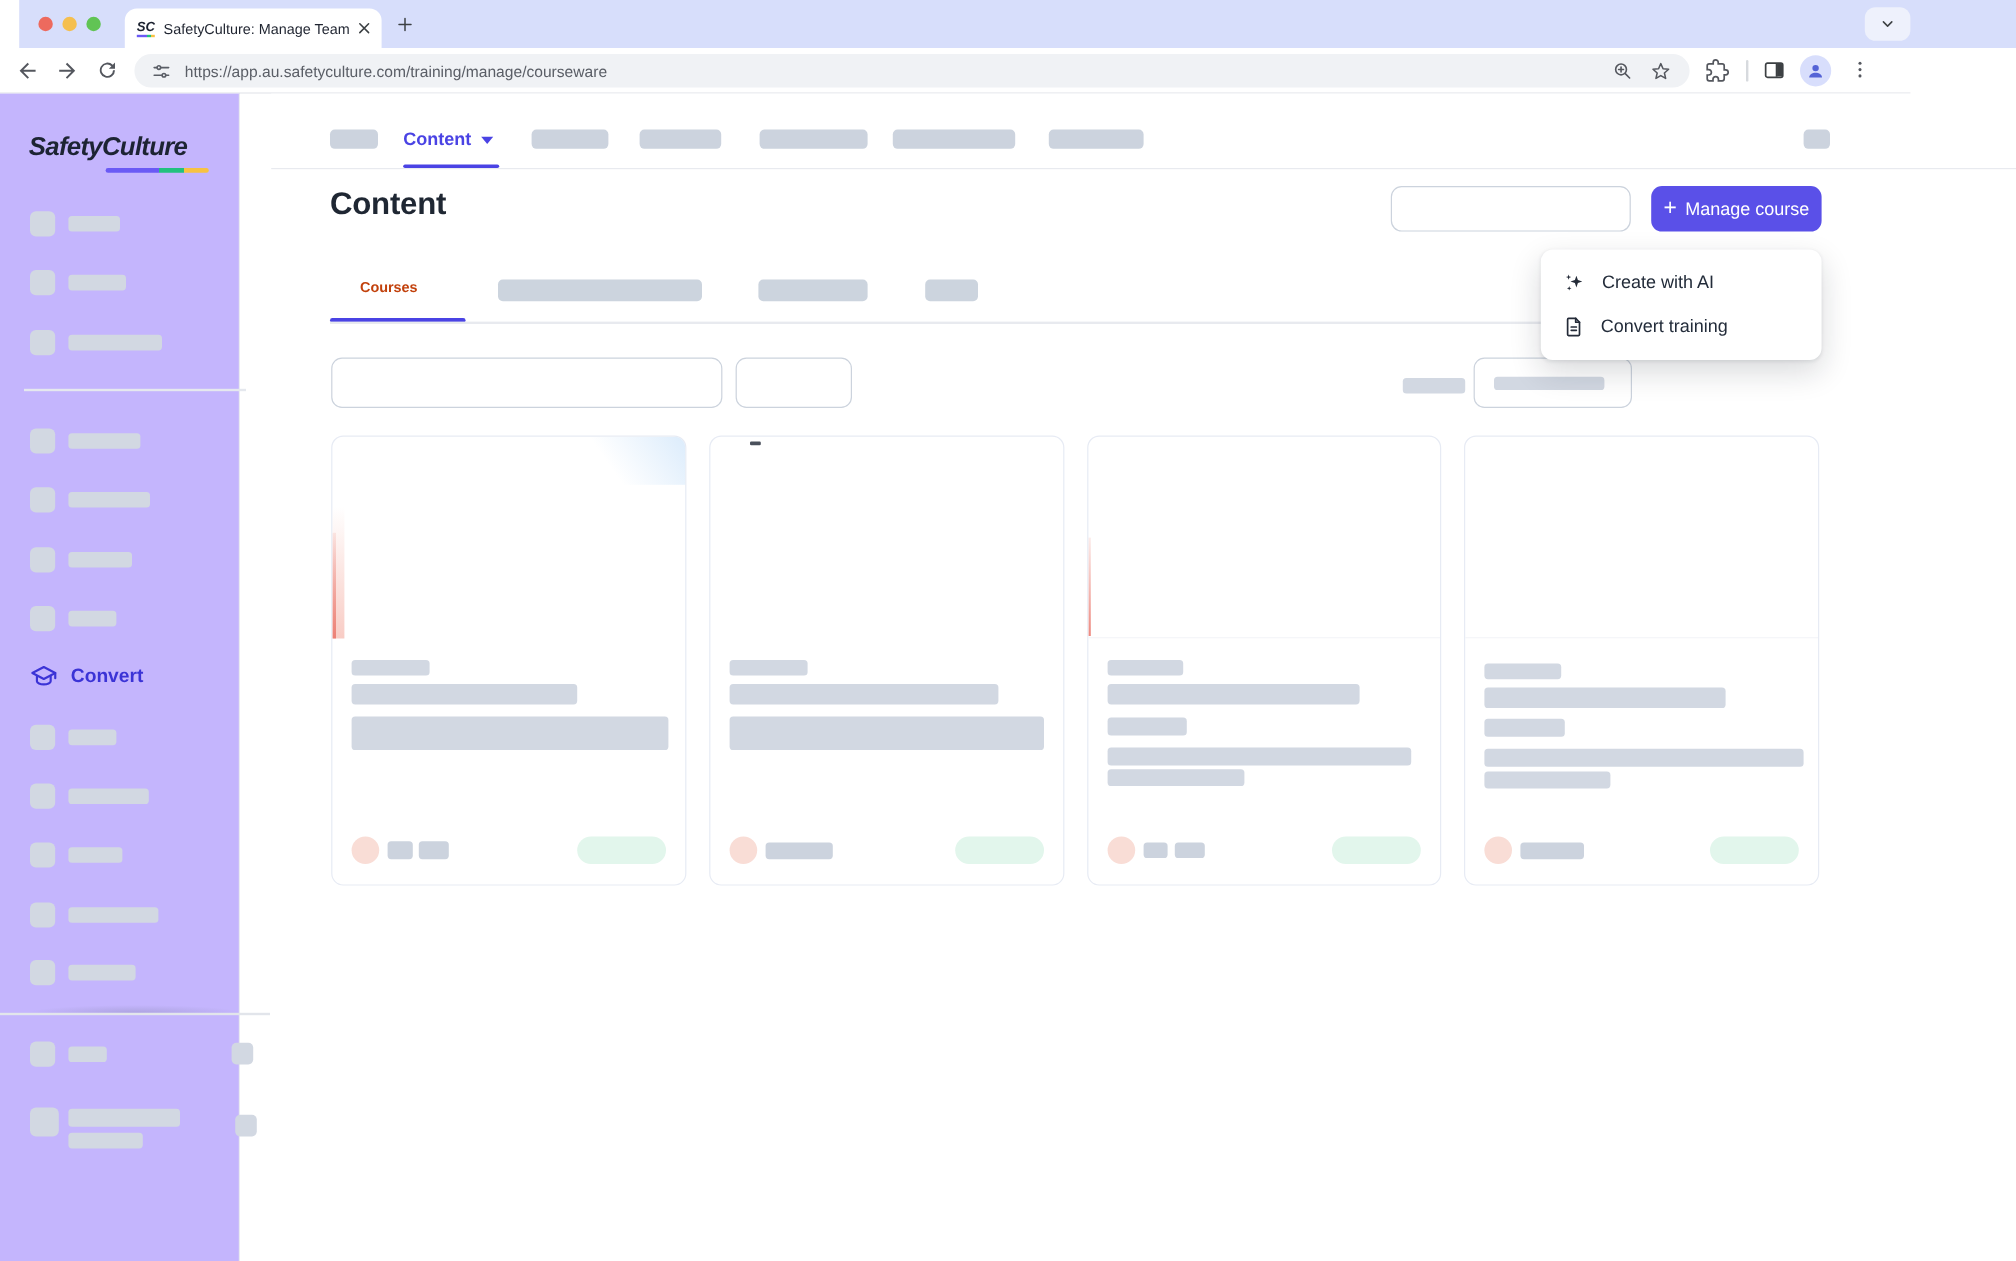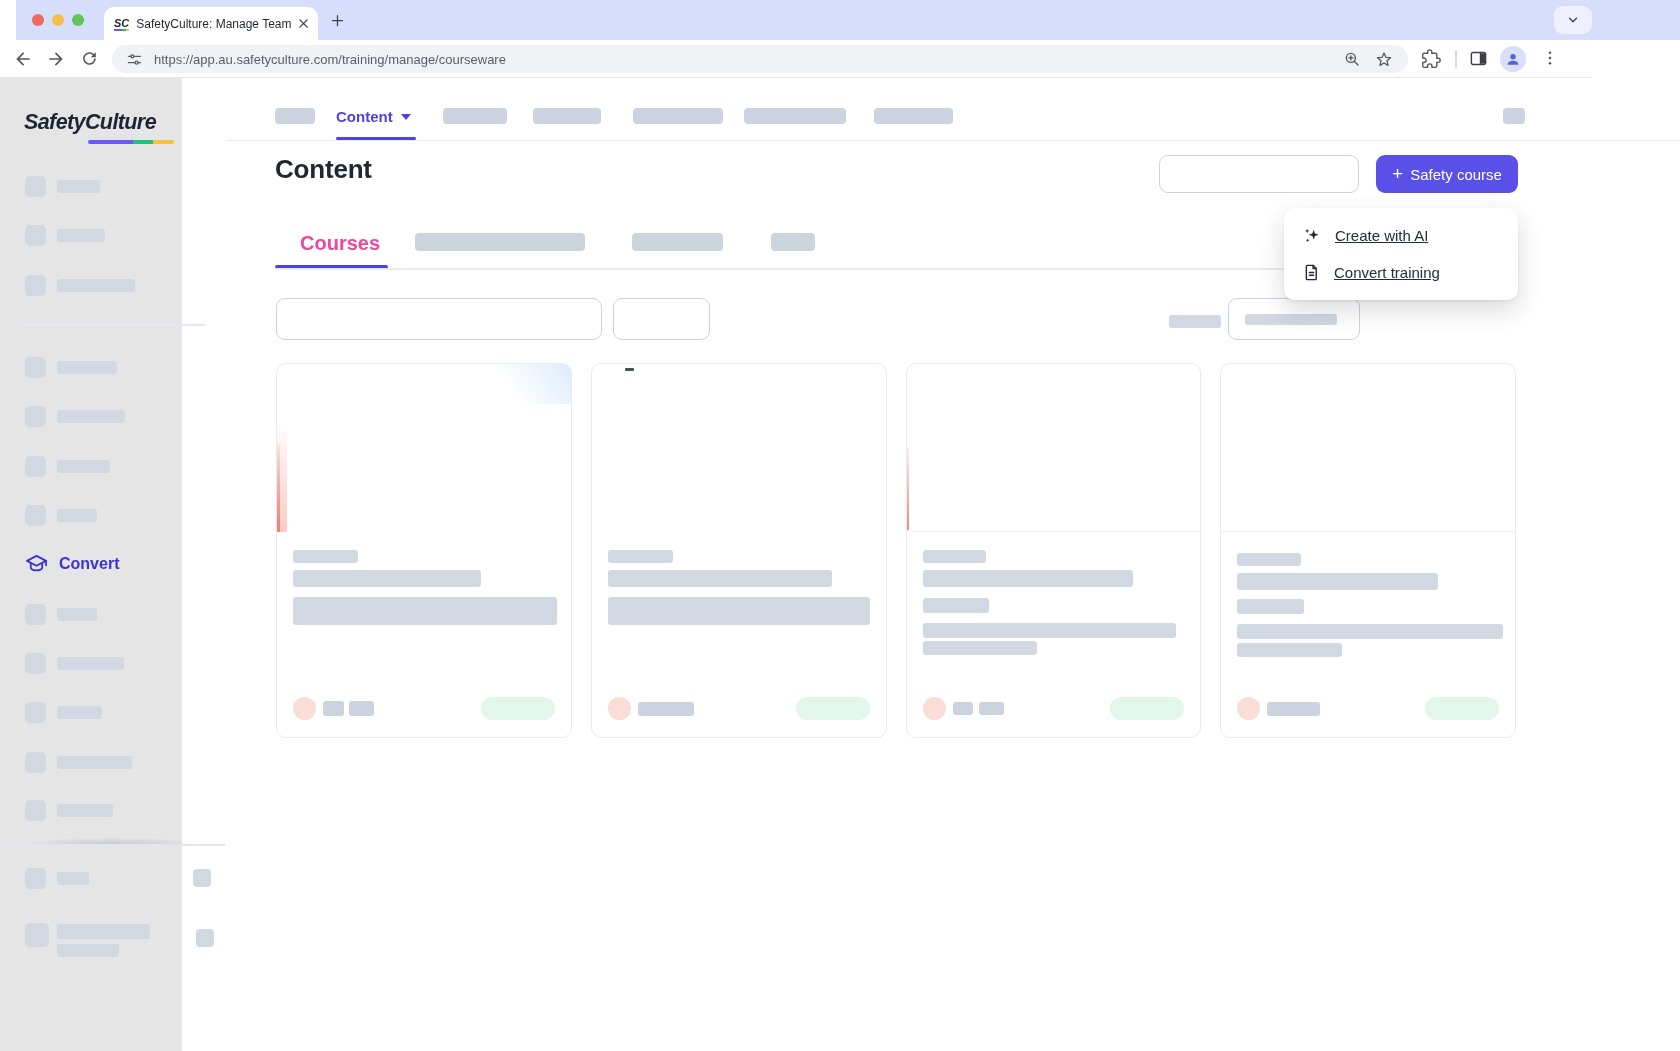--- a/index.html
+++ b/index.html
@@ -23,21 +23,21 @@
   .toolbar { position:absolute; top:40px; left:0; width:1592px; height:38px; background:#fff; border-bottom:1px solid #e4e7eb; }
   .tb-ic { position:absolute; top:9px; display:flex; }
   .urlpill { position:absolute; left:112px; top:5px; width:1296px; height:28px; background:#f0f2f5; border-radius:14px; display:flex; align-items:center; padding:0 14px; }
   .url-text { font-size:13px; color:#5a5e66; margin-left:11px; white-space:nowrap; }
   .pill-right { position:absolute; display:flex; }
   .tb-sep { position:absolute; left:1455px; top:10px; width:2px; height:18px; background:#d7dade; border-radius:1px; }
   .avatar-btn { position:absolute; left:1500px; top:6px; width:26px; height:26px; border-radius:50%; background:#d8defc; display:flex; align-items:center; justify-content:center; }
 
   
   .app { position:absolute; top:78px; left:0; width:1680px; height:973px; }
-  .sidebar { position:absolute; left:0; top:0; width:182px; height:973px; background:#e5e5e5; border-right:1px solid #e9ebf1; }
+  .sidebar { position:absolute; left:0; top:0; width:200px; height:973px; background:#c4b5fd; border-right:1px solid #e9ebf1; }
   .logo { position:absolute; left:24px; top:32px; font:italic 800 21.5px "Liberation Sans",sans-serif; letter-spacing:-0.6px; color:#1d2433; white-space:nowrap; }
   .logo-underline { position:absolute; left:88px; top:62px; width:86px; height:3.5px; border-radius:2px; background:linear-gradient(90deg,#6a5af5 0 52%,#22c17f 52% 76%,#f7c242 76% 100%); }
   .s-ic { position:absolute; left:25px; width:21px; height:21px; border-radius:5px; background:#d2d8e2; }
   .s-lb { position:absolute; left:57px; height:13px; border-radius:3px; background:#d2d8e2; }
   .side-div { position:absolute; left:20px; width:185px; height:1.5px; background:#e5e8ee; }
   .side-div-full { position:absolute; left:0; width:225px; height:1.5px; background:#e2e5eb; }
   .side-shadow { position:absolute; left:0; width:225px; height:9px; background:radial-gradient(55% 100% at 50% 100%, rgba(90,100,120,.22), rgba(90,100,120,0) 72%); }
   .training { position:absolute; left:25px; top:475px; display:flex; align-items:center; gap:11px; }
   .training-label { font-size:16px; font-weight:700; color:#3b33d6; }
   .s-badge { position:absolute; width:18px; height:18px; border-radius:4px; background:#d2d8e2; }
@@ -50,23 +50,23 @@
   .caret { width:0; height:0; border-left:5px solid transparent; border-right:5px solid transparent; border-top:6px solid #4a43e4; }
   .nav-underline { position:absolute; left:110px; top:59px; width:80px; height:3px; border-radius:2px; background:#4a43e4; }
 
   .page-title { position:absolute; left:49px; top:76px; font-size:26px; font-weight:700; color:#1f2733; letter-spacing:-0.2px; }
   .hdr-search { position:absolute; left:933px; top:77px; width:200px; height:38px; border:1.4px solid #ccd3dd; border-radius:9px; background:#fff; }
   .create-btn { position:absolute; left:1150px; top:77px; width:142px; height:38px; border-radius:9px; background:#5a50e8; color:#fff; display:flex; align-items:center; justify-content:center; gap:7px; cursor:pointer; border:none; }
   .create-btn .plus { font-size:19px; font-weight:400; line-height:1; margin-top:-2px; }
   .create-btn .lbl { font-size:15px; font-weight:500; }
 
   .menu { position:absolute; left:1058px; top:130px; width:234px; background:#fff; border-radius:10px; padding:9px 0; box-shadow:0 1px 3px rgba(16,24,40,.08), 0 10px 26px rgba(16,24,40,.16); z-index:40; }
-  .menu-item { height:37px; display:flex; align-items:center; gap:13px; padding:0 18px; font-size:15px; color:#232c3a; cursor:pointer;text-decoration:underline; }
-
-  .tab-courses { position:absolute; left:74px; top:154px; font-size:20px; font-weight:700; color:#ec4899; }
+  .menu-item { height:37px; display:flex; align-items:center; gap:13px; padding:0 18px; font-size:15px; color:#232c3a; cursor:pointer; }
+
+  .tab-courses { position:absolute; left:74px; top:154px; font-size:12px; font-weight:700; color:#c2410c; }
   .tab-underline { position:absolute; left:49px; top:187px; width:113px; height:3.5px; border-radius:2px; background:#4a43e4; }
   .tsk { position:absolute; top:155px; height:18px; border-radius:4px; background:#ccd4de; }
   .tabs-border { position:absolute; left:49px; top:190px; width:1242px; height:1.5px; background:#e8eaef; }
 
   .flt-search { position:absolute; left:50px; top:220px; width:326px; height:42px; border:1.4px solid #ccd3dd; border-radius:9px; background:#fff; }
   .flt-box { position:absolute; left:387px; top:220px; width:97px; height:42px; border:1.4px solid #ccd3dd; border-radius:9px; background:#fff; }
   .flt-rp { position:absolute; left:943px; top:237px; width:52px; height:13px; border-radius:3px; background:#d2d8e2; }
   .flt-rbox { position:absolute; left:1002px; top:220px; width:132px; height:42px; border:1.4px solid #ccd3dd; border-radius:9px; background:#fff; }
   .flt-rbox .sk-in { position:absolute; left:16px; top:15px; width:92px; height:11px; border-radius:3px; background:#d2d8e2; }
 
@@ -257,21 +257,21 @@
         <div class="np" style="left:407px;width:90px"></div>
         <div class="np" style="left:518px;width:102px"></div>
         <div class="np" style="left:648px;width:79px"></div>
         <div class="np" style="left:1277px;width:22px"></div>
       </div>
 
       <div class="page-title">Content</div>
       <div class="hdr-search"></div>
       <button class="create-btn">
         <span class="plus">+</span>
-        <span class="lbl">Safety course</span>
+        <span class="lbl">Manage course</span>
       </button>
 
       <div class="menu">
         <div class="menu-item">
           <span style="display:flex">
             <svg width="20" height="20" viewBox="0 0 24 24" fill="#242b38">
               <path d="M14 4.5l1.5 4.4 4.4 1.5-4.4 1.5L14 16.3l-1.5-4.4-4.4-1.5 4.4-1.5z"></path>
               <path d="M6.2 3.2l.7 2 2 .7-2 .7-.7 2-.7-2-2-.7 2-.7z"></path>
               <path d="M6.8 14.8l.6 1.7 1.7.6-1.7.6-.6 1.7-.6-1.7-1.7-.6 1.7-.6z"></path>
             </svg>

